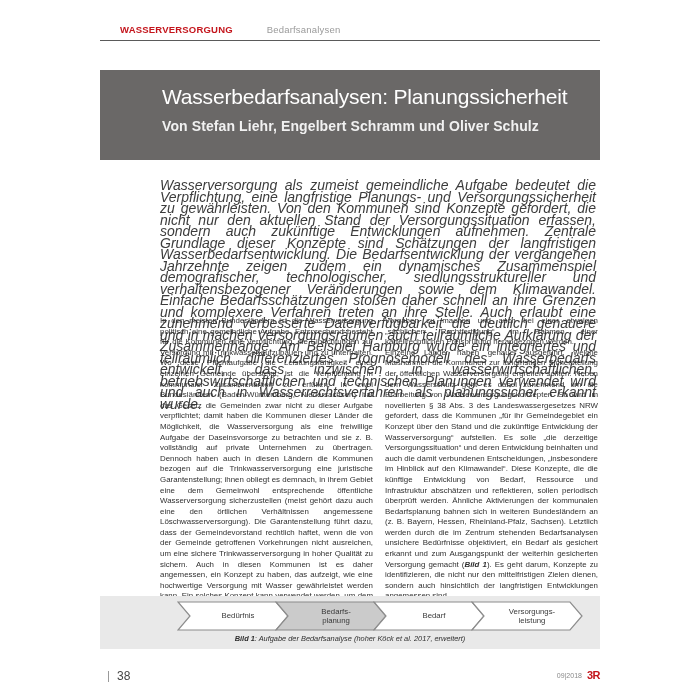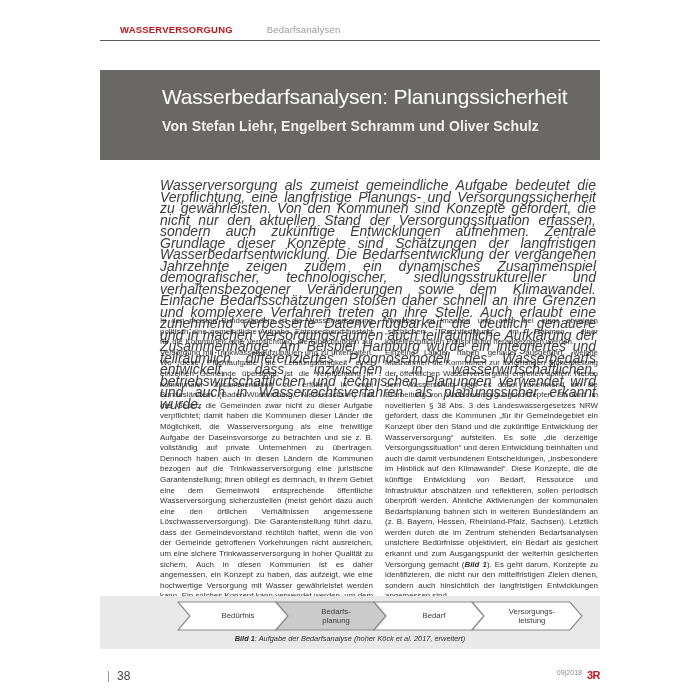--- a/index.html
+++ b/index.html
@@ -31,21 +31,21 @@
   .step:first-child{margin-left:0;}
   .step svg{display:block;}
   .step-label{position:absolute;inset:0;display:flex;flex-direction:column;justify-content:center;align-items:center;
     padding-left:10px;box-sizing:border-box;font-size:7.8px;line-height:9.5px;color:#3a3a3a;text-align:center;}
   .fig-caption{position:absolute;left:0;top:38px;width:100%;text-align:center;font-size:7.4px;font-style:italic;color:#2f2f2f;}
   .fig-caption .cap-label{font-weight:700;}
   
   .footer-left{position:absolute;left:108px;top:669px;display:flex;align-items:center;gap:8px;}
   .footer-bar{width:1px;height:11px;background:#9a9a9a;}
   .page-num{font-size:12px;color:#444;}
-  .footer-right{position:absolute;right:100px;top:669px;display:flex;gap:5px;}
+  .footer-right{position:absolute;right:100px;top:669px;display:flex;align-items:center;gap:5px;}
   .issue{font-size:7px;color:#8a8a8a;}
   .logo-3r{font-size:11px;font-weight:800;color:#c4151c;letter-spacing:-.5px;}
 </style>
 </head>
 <body>
 
 <div class="page">
 
   <div class="kicker">
     <span class="cat">WASSERVERSORGUNG</span>

